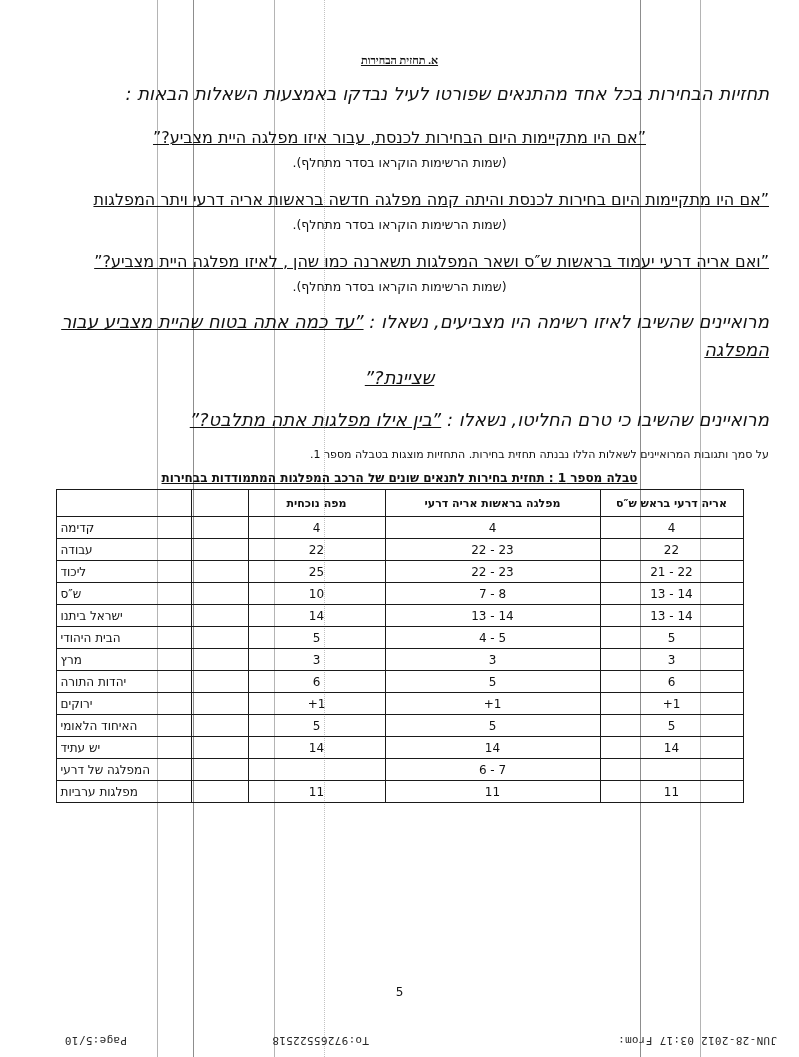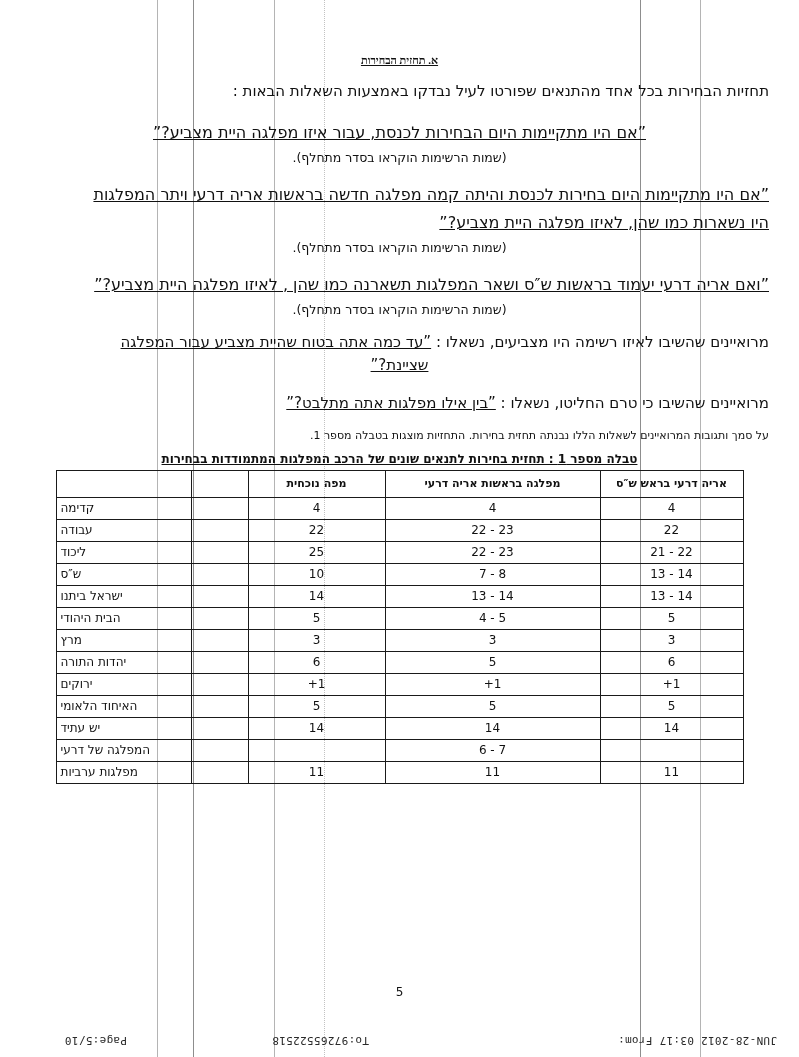--- a/index.html
+++ b/index.html
@@ -53,23 +53,24 @@
     text-align: center;
     font-weight: bold;
     font-size: 11px;
     margin: 14px 0 0 0;
     font-family: Liberation Serif, serif;
   }
   .section-head span.u { text-decoration: underline; }
 
   .para {
     direction: rtl;
-    font-size: 15px;
+    font-size: 18px;
     line-height: 1.55;
     margin: 14px 0 0 0;
+    font-style: italic;
   }
   .para.right-al{ text-align: right; }
 
   .u   { text-decoration: underline; }
 
   .quote-block {
     direction: rtl;
     font-size: 16px;
     line-height: 1.7;
     margin-top: 16px;
@@ -201,21 +202,20 @@
 
     <div class="para right-al">תחזיות הבחירות בכל אחד מהתנאים שפורטו לעיל נבדקו באמצעות השאלות הבאות :</div>
 
     <div class="quote-block">
       <span class="quote-line q-center">”אם היו מתקיימות היום הבחירות לכנסת, עבור איזו מפלגה היית מצביע?”</span>
     </div>
     <div class="note">(שמות הרשימות הוקראו בסדר מתחלף).</div>
 
     <div class="quote-block">
       <span class="quote-line q-right">”אם היו מתקיימות היום בחירות לכנסת והיתה קמה מפלגה חדשה בראשות אריה דרעי ויתר המפלגות</span>
-      <span class="quote-line q-right">היו נשארות כמו שהן, לאיזו מפלגה היית מצביע?”</span>
     </div>
     <div class="note">(שמות הרשימות הוקראו בסדר מתחלף).</div>
 
     <div class="quote-block">
       <span class="quote-line q-right">”ואם אריה דרעי יעמוד בראשות ש″ס ושאר המפלגות תשארנה כמו שהן , לאיזו מפלגה היית מצביע?”</span>
     </div>
     <div class="note">(שמות הרשימות הוקראו בסדר מתחלף).</div>
 
     <div class="para right-al">
       <span>מרואיינים שהשיבו לאיזו רשימה היו מצביעים, נשאלו : </span><span class="u">”עד כמה אתה בטוח שהיית מצביע עבור המפלגה</span>

